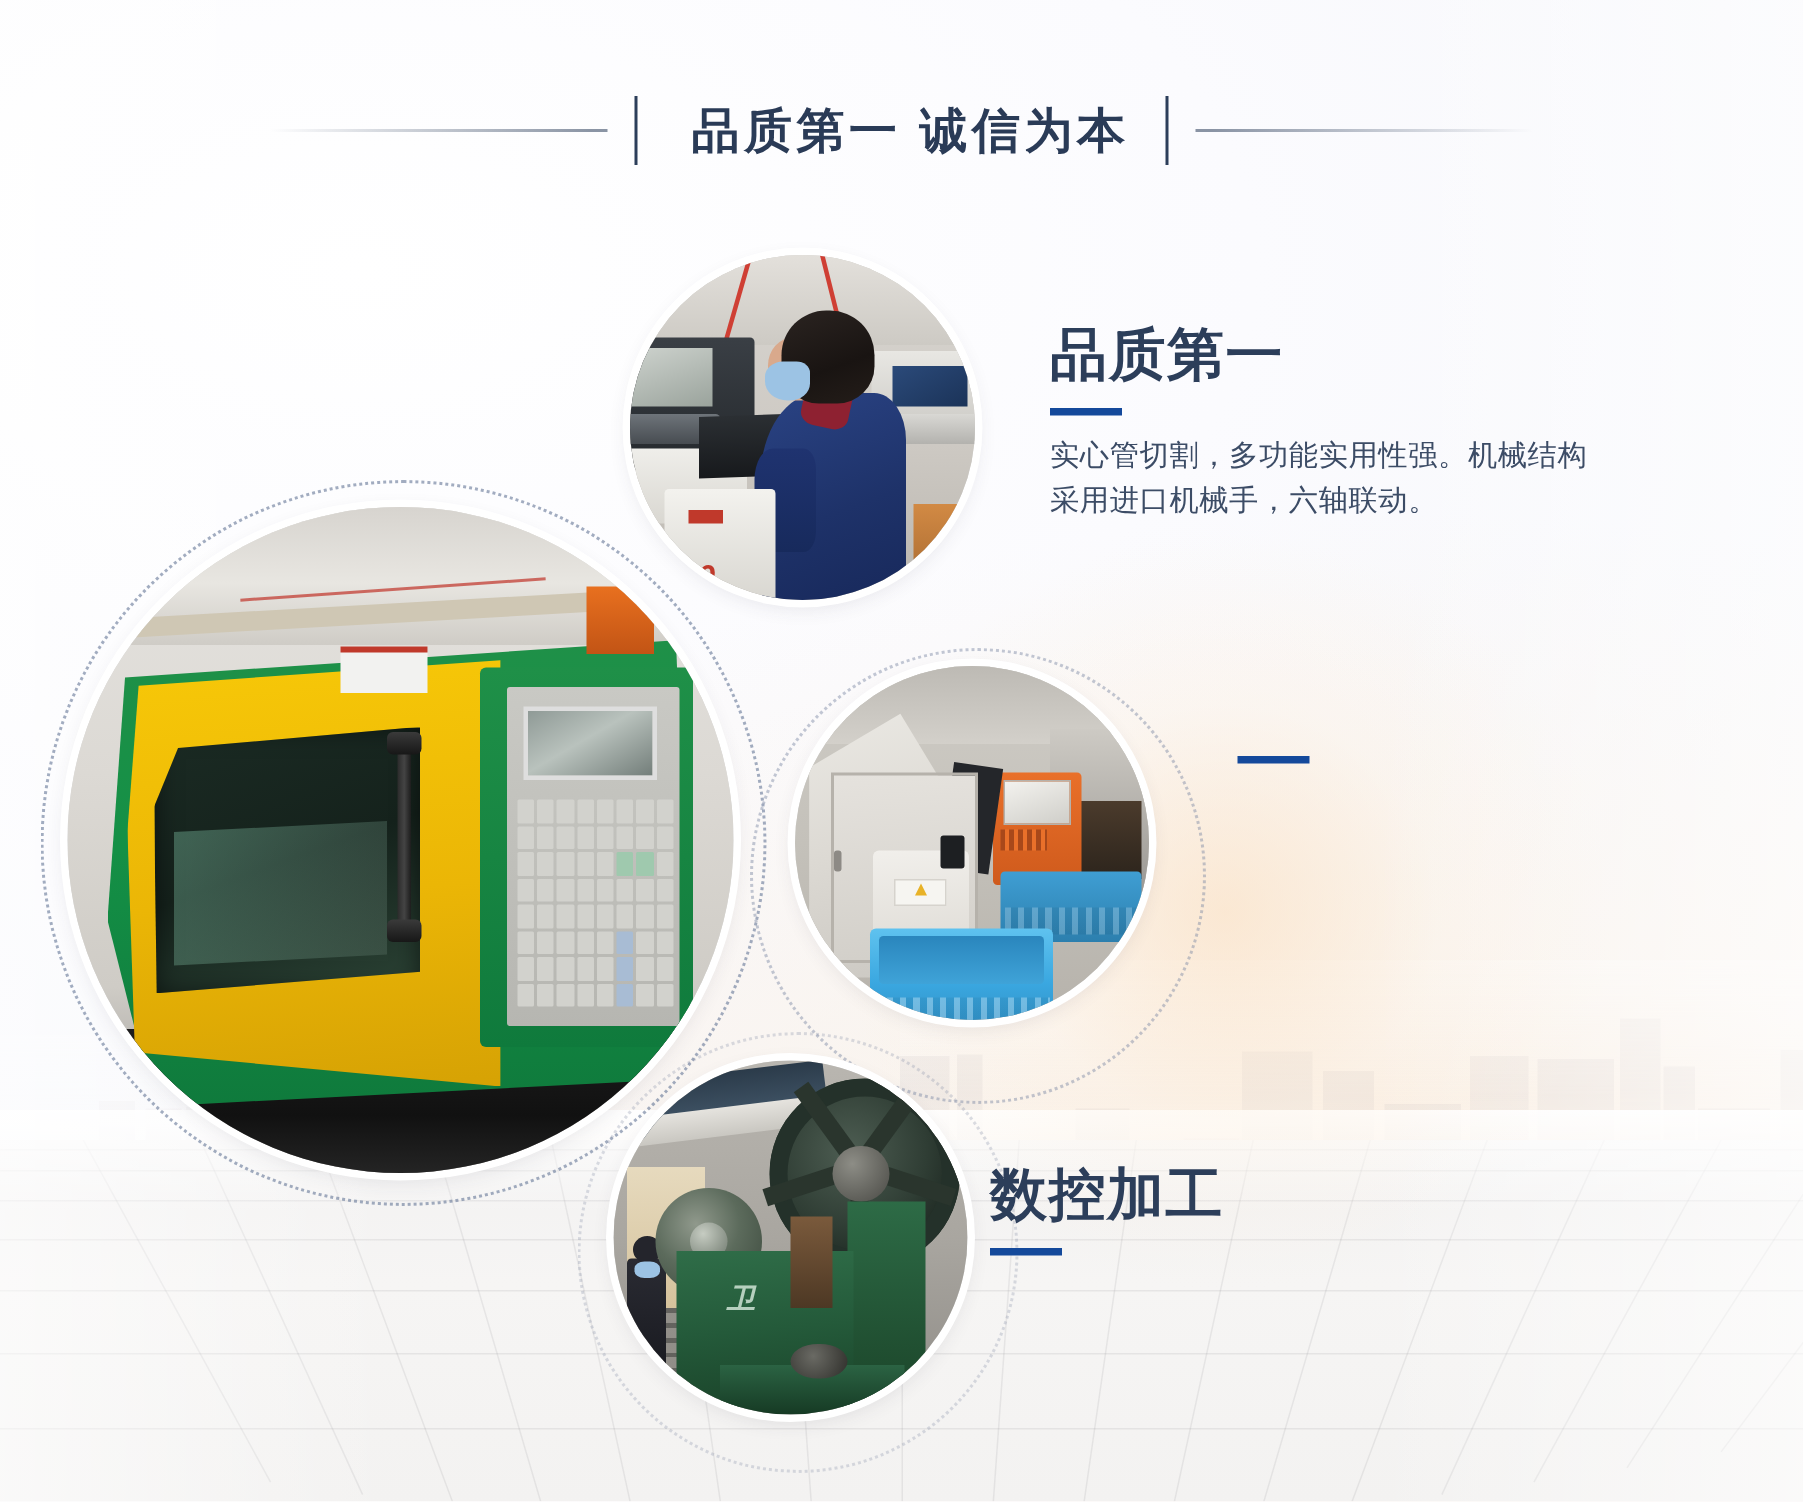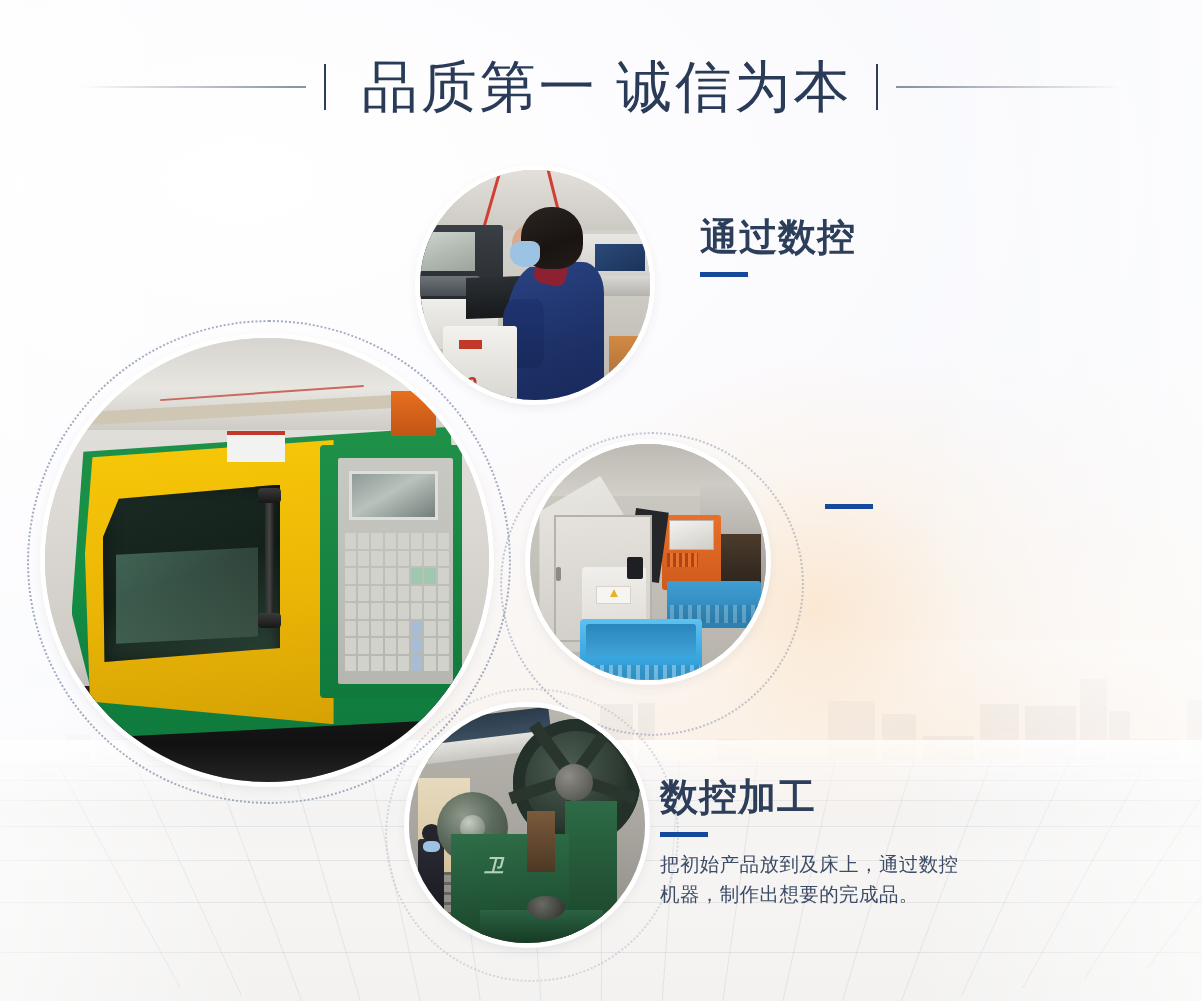--- a/index.html
+++ b/index.html
@@ -141,22 +141,22 @@
     background: linear-gradient(90deg, rgba(44,62,90,0.55) 5%, rgba(44,62,90,0) 100%);
   }
   .tick {
     width: 2px;
     height: 46px;
     background: #2c3e5a;
     margin: 0 18px;
     flex: none;
   }
   .head-title {
-    font-size: 56px;
-    font-weight: normal;
+    font-size: 32px;
+    font-weight: bold;
     color: #2a3b57;
     letter-spacing: 3px;
     white-space: nowrap;
     line-height: 1;
     padding: 0 6px;
     margin-left: 12px;
   }
 
   
   .circ {
@@ -649,28 +649,28 @@
       <div class="p-col"></div>
       <div class="p-body"></div>
       <div class="p-ram"></div>
       <div class="p-base"></div>
       <div class="p-die"></div>
       <div class="p-logo">卫</div>
     </div>
   </div>
 
   <div class="sec s1">
-    <h3>通过数控</h3>
+    <h3>品质第一</h3>
     <div class="accent"></div>
+    <p>实心管切割，多功能实用性强。机械结构
+采用进口机械手，六轴联动。</p>
   </div>
 
   <div class="sec s2">
     <div class="accent"></div>
   </div>
 
   <div class="sec s3">
     <h3>数控加工</h3>
     <div class="accent"></div>
-    <p>把初始产品放到及床上，通过数控
-机器，制作出想要的完成品。</p>
   </div>
 
 </div>
 
 </body></html>

